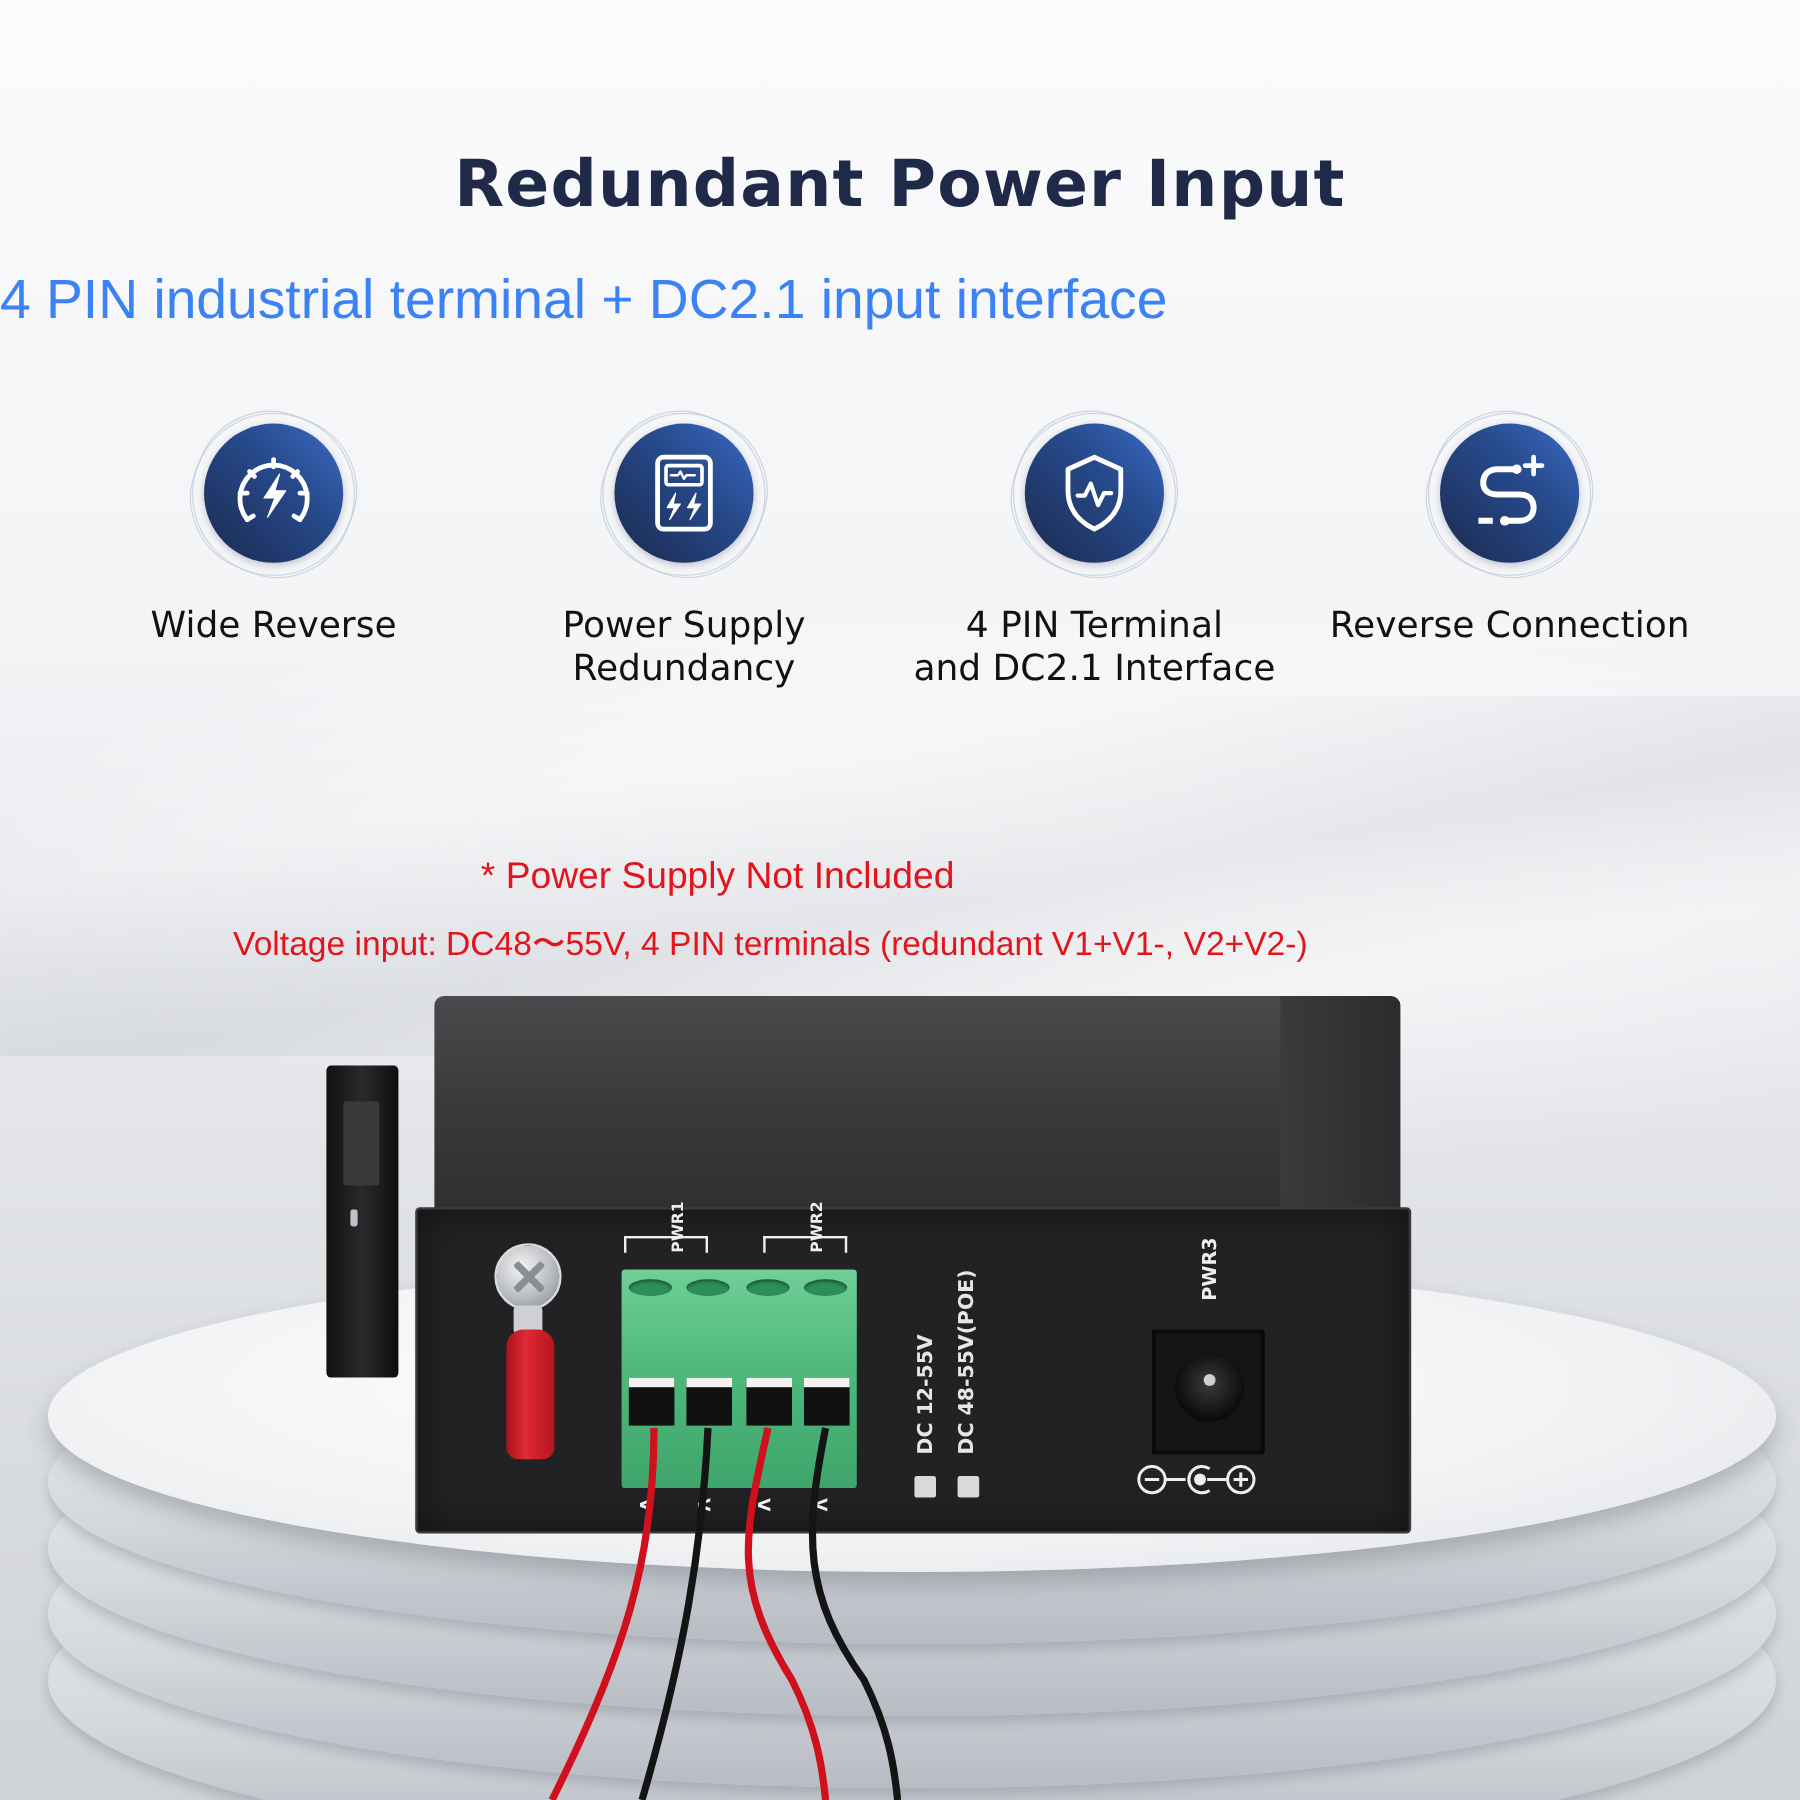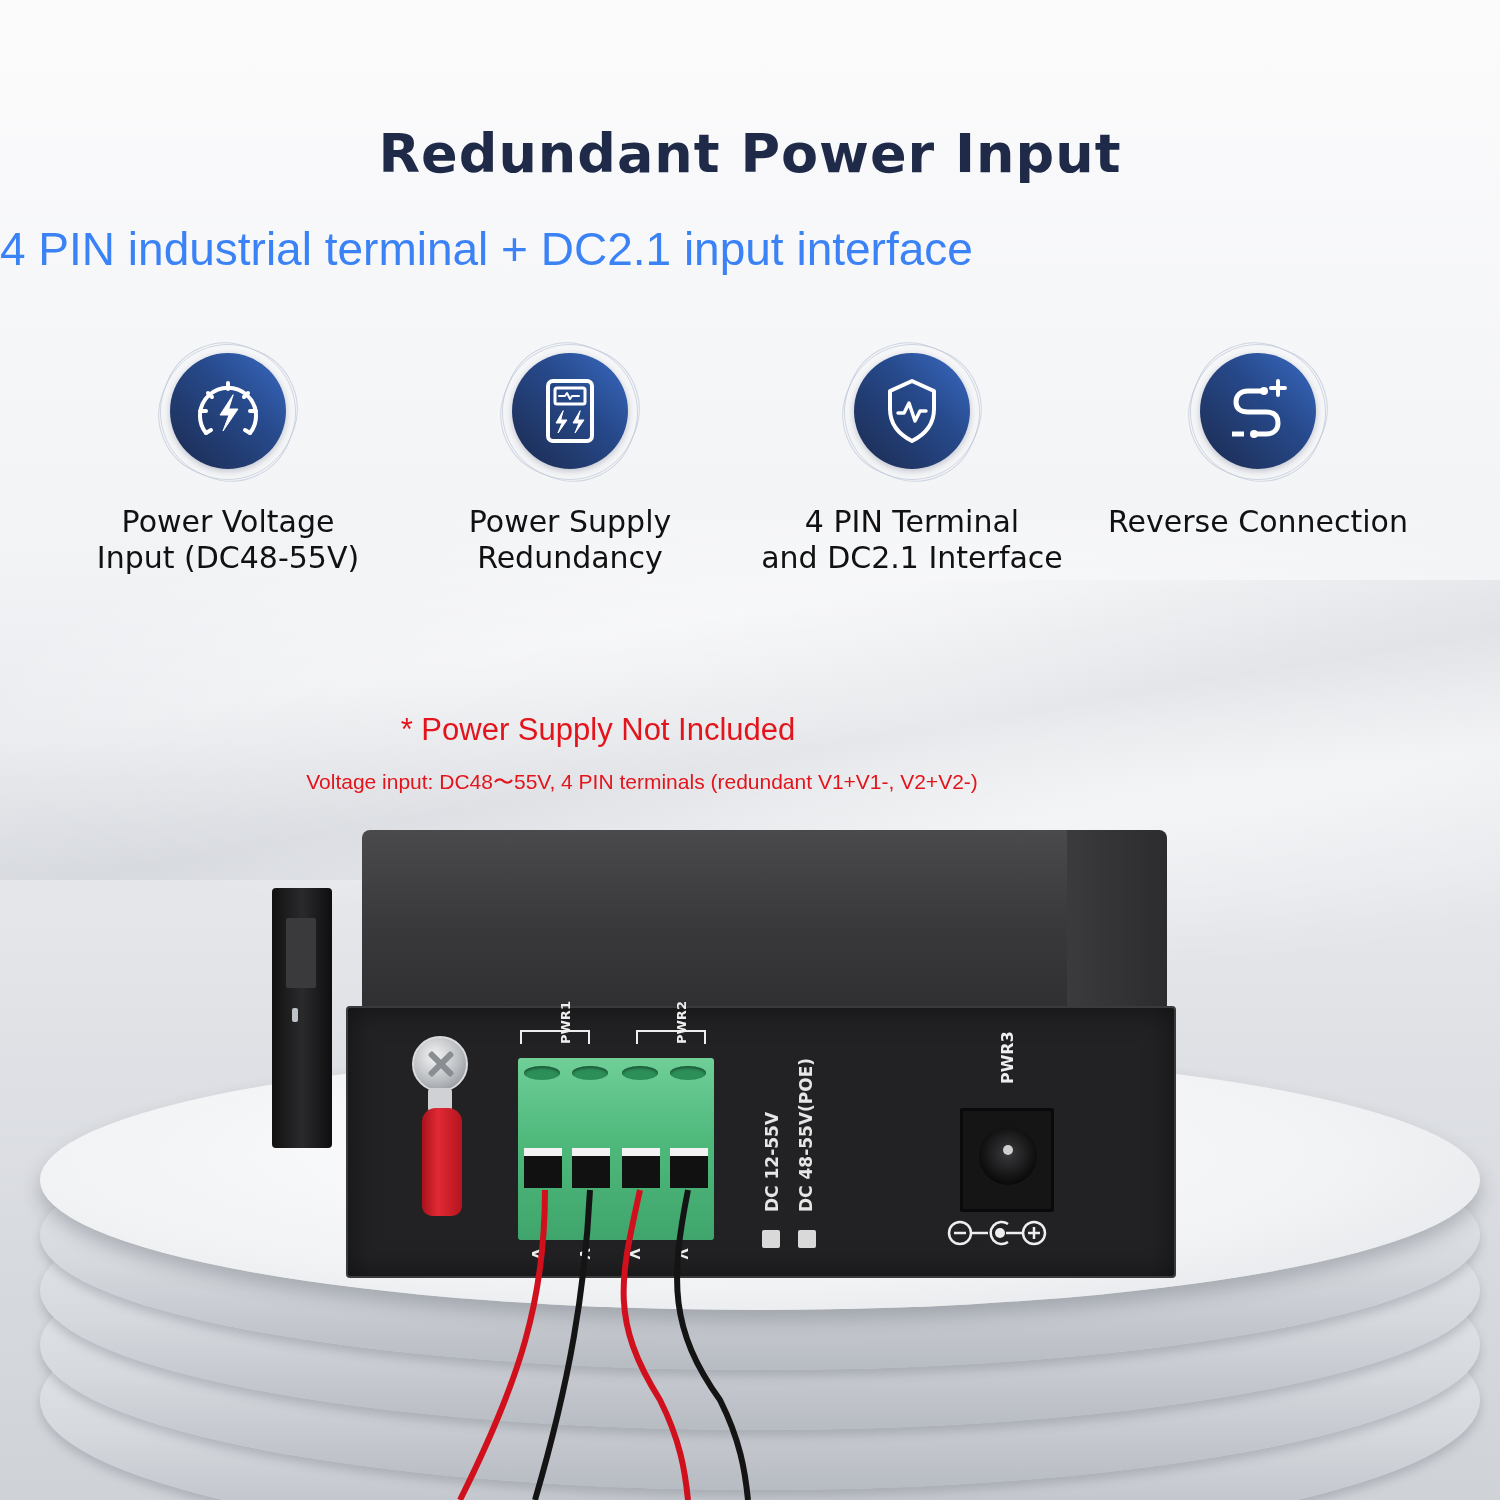--- a/index.html
+++ b/index.html
@@ -56,21 +56,21 @@
     line-height: 36px; color: #111;
   }
 
   
   .notice1 {
     position: absolute; top: 712px; left: 0; width: 1196px; text-align: center;
     font-size: 31px; color: #e3141b;
   }
   .notice2 {
     position: absolute; top: 768px; left: 0; width: 1284px; text-align: center;
-    font-size: 21px; color: #e3141b;
+    font-size: 28px; color: #e3141b;
   }
 
   
   .pedestal { position: absolute; left: 40px; top: 1050px; width: 1440px; height: 450px; }
   .ped-layer {
     position: absolute; left: 0; width: 1440px; border-radius: 50%;
     background: linear-gradient(180deg, #eef0f3 0%, #d6d9de 60%, #b7bbc2 100%);
     box-shadow: 0 6px 10px rgba(80,85,95,0.25);
   }
   .ped-top {
@@ -202,22 +202,21 @@
         <path d="M38 10 v6"></path>
           <path d="M18 20 l4 4"></path>
           <path d="M58 20 l-4 4"></path>
         <path d="M10 38 h6"></path>
           <path d="M66 38 h-6"></path>
         <path d="M43 22 L30 42 H39 L33 58 L48 36 H39 Z" fill="#fff" stroke-width="1"></path>
       </svg>
     </div>
   </div>
   <div class="feat-label">
-    <div>Power Voltage</div>
-    <div>Input (DC48-55V)</div>
+    <div>Wide Reverse</div>
   </div>
 </div>
 
 <div class="feature" style="left:400px;">
   <div class="icon-wrap">
     <div class="icon-ring"></div>
     <div class="icon-ring r2"></div>
     <div class="icon-circle">
       <svg viewBox="0 0 76 76" fill="none" stroke="#fff" stroke-width="4" stroke-linecap="round" stroke-linejoin="round">
         <rect x="16" y="8" width="44" height="60" rx="5"></rect>

